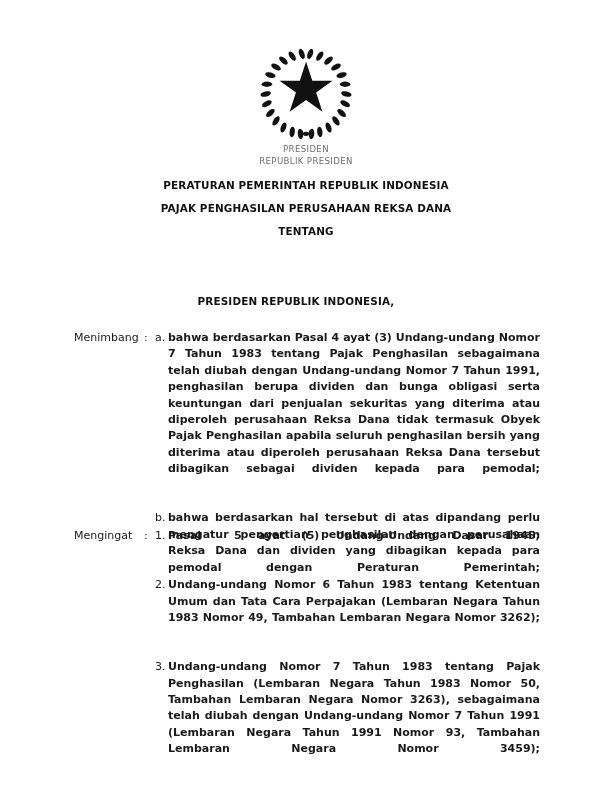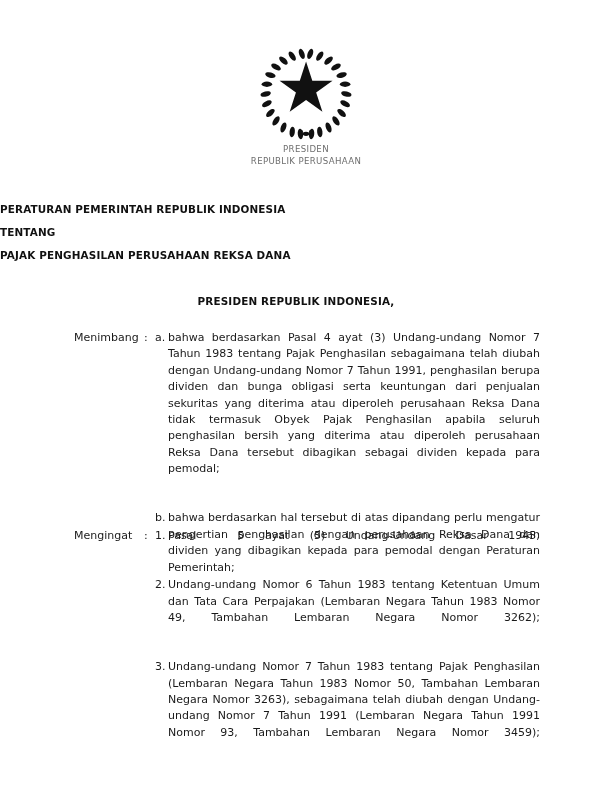--- a/index.html
+++ b/index.html
@@ -36,24 +36,24 @@
     font-size: 8.6px;
     line-height: 11.5px;
     letter-spacing: 0.35px;
     font-family: "DejaVu Sans", sans-serif;
   }
   #emblem-caption div { white-space: pre; }
 
   
   #title-block {
     position: absolute;
-    top: 198px;
+    top: 174px;
     left: 0;
     width: 612px;
-    text-align: left;
+    text-align: center;
   }
   #title-block .title-line {
     font-size: 10.4px;
     font-weight: bold;
     line-height: 23.2px;
     letter-spacing: 0.15px;
     color: #111111;
     white-space: nowrap;
   }
 
@@ -109,20 +109,21 @@
     width: 13px;
     white-space: nowrap;
   }
   .item-text {
     flex: 1 1 auto;
     min-width: 0;
     text-align: justify;
     text-justify: inter-word;
     white-space: pre-wrap;
     hyphens: none;
+    font-weight: bold;
   }
   
   .item-text::after {
     content: "";
     display: inline-block;
     width: 100%;
   }
 </style>
 </head>
 <body>
@@ -220,28 +221,28 @@
         <ellipse cx="100" cy="183" rx="7" ry="4.5"></ellipse>
         <ellipse cx="89" cy="179" rx="5" ry="3.5" transform="rotate(-25 89 179)"></ellipse>
         <ellipse cx="111" cy="179" rx="5" ry="3.5" transform="rotate(25 111 179)"></ellipse>
       </g>
 
       <polygon points="100,36 118.6,93.2 178.8,93.2 130.1,128.6 148.7,185.8 100,150.4 51.3,185.8 69.9,128.6 21.2,93.2 81.4,93.2" transform="translate(0,-14) scale(0.70) translate(43,30)"></polygon>
     </g>
   </svg>
   <div id="emblem-caption">
     <div>PRESIDEN</div>
-    <div>REPUBLIK PERUSAHAAN</div>
+    <div>REPUBLIK PRESIDEN</div>
   </div>
 </div>
 
 <div id="title-block">
   <div class="title-line">PERATURAN PEMERINTAH REPUBLIK INDONESIA</div>
+  <div class="title-line">PAJAK PENGHASILAN PERUSAHAAN REKSA DANA</div>
   <div class="title-line">TENTANG</div>
-  <div class="title-line">PAJAK PENGHASILAN PERUSAHAAN REKSA DANA</div>
 </div>
 
 <div id="opening-heading">PRESIDEN REPUBLIK INDONESIA,</div>
 
 <div class="clause" id="clause-menimbang">
   <div class="clause-row">
     <div class="clause-label">Menimbang</div>
     <div class="clause-colon">:</div>
     <div class="clause-items">
       <div class="clause-item">

